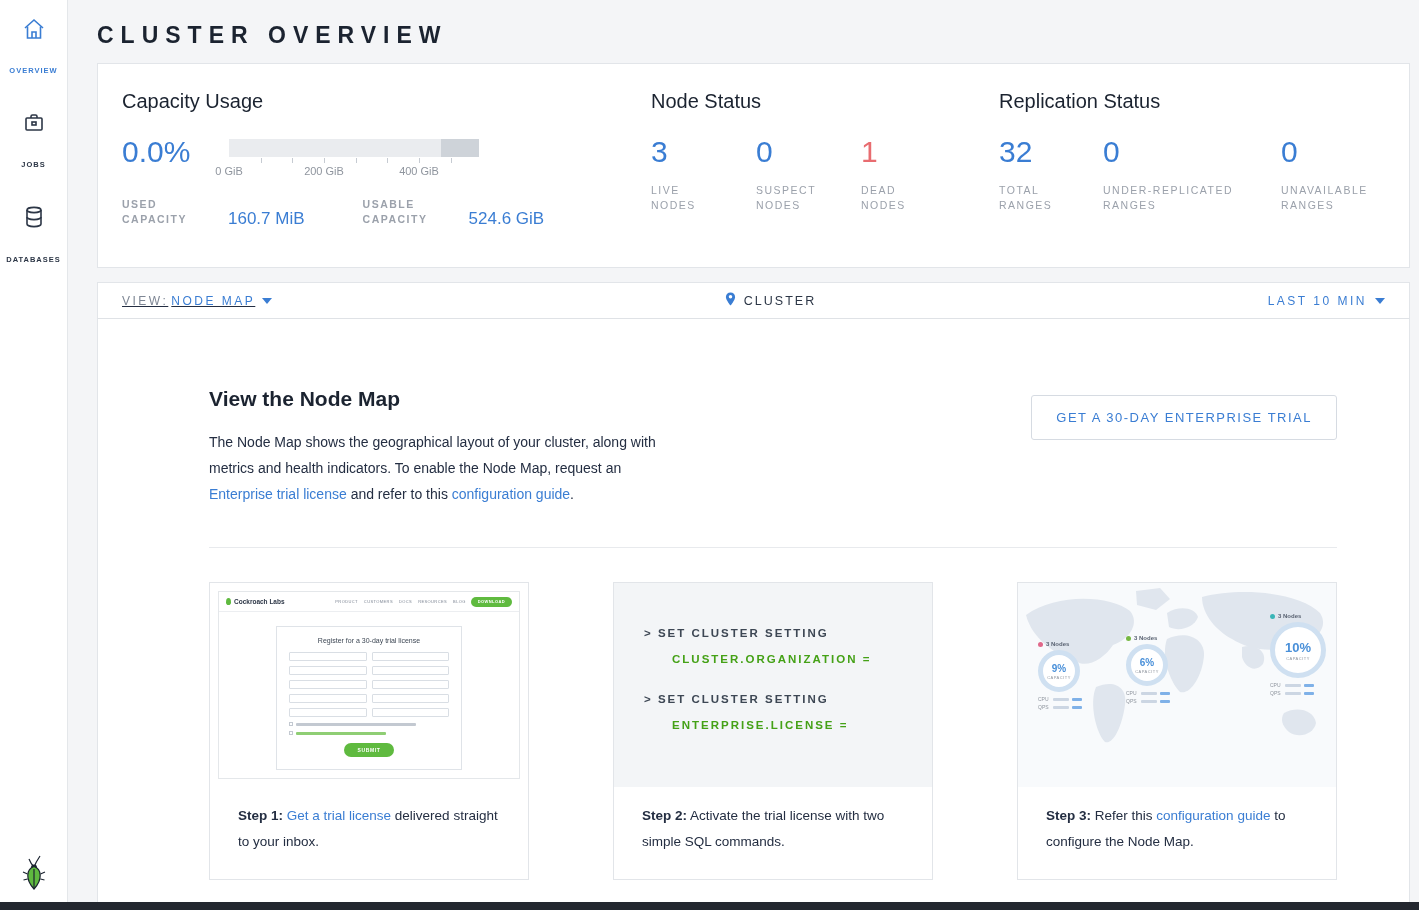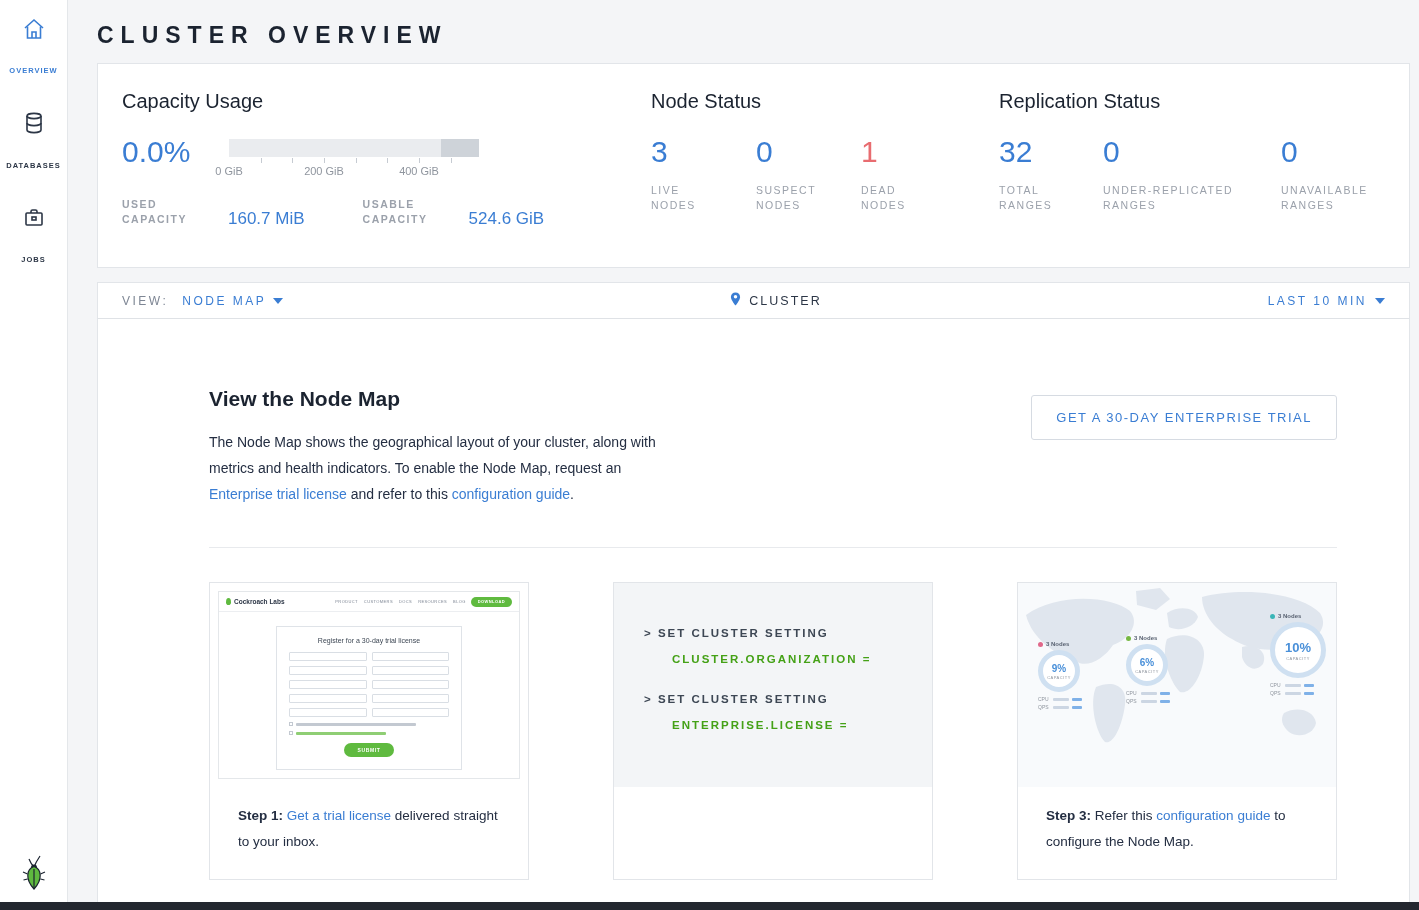--- a/index.html
+++ b/index.html
@@ -47,21 +47,21 @@
   .col-nodes .stat { width:105px; }
   .col-repl .stat-1 { width:104px; }
   .col-repl .stat-2 { width:178px; }
   .col-repl .stat-2 .slabel { max-width:160px; }
   .col-repl .stat-3 .slabel { max-width:100px; }
   .col-nodes .slabel { max-width:62px; }
   .col-repl .stat-1 .slabel { max-width:62px; }
 
   
   .viewbar { margin-top:14px; height:37px; background:#fff; border:1px solid #e2e5e9; border-bottom:1px solid #dfe2e6; display:flex; align-items:center; padding:0 24px; }
-  .vb-left { display:flex; align-items:center; gap:14px; }
+  .vb-left { display:flex; align-items:center; gap:3px;text-decoration:underline; }
   .vb-label { font-size:12px; letter-spacing:2.5px; color:#7e8694; }
   .vb-value { font-size:12px; letter-spacing:2.5px; color:#3a7dd3; cursor:pointer; display:flex; align-items:center; gap:7px; }
   .vb-center { flex:1; display:flex; align-items:center; justify-content:center; gap:7px; font-size:12.5px; letter-spacing:2px; color:#2c3646; }
   .vb-right { display:flex; align-items:center; gap:8px; font-size:12px; letter-spacing:2.5px; color:#3a7dd3; cursor:pointer; }
   .caret { width:0; height:0; border-left:5px solid transparent; border-right:5px solid transparent; border-top:6px solid #3a7dd3; display:inline-block; }
 
   
   .panel { background:#fff; border:1px solid #e2e5e9; border-top:none; min-height:592px; padding:68px 72px 0 111px; }
   .panel-head { display:flex; justify-content:space-between; align-items:flex-start; }
   .nm-title { font-size:21px; font-weight:bold; color:#1b2330; }
@@ -129,37 +129,37 @@
       <svg width="24" height="22" viewBox="0 0 24 22" fill="none" stroke-width="1.6">
         <path d="M3 10 L12 2 L21 10"></path>
           <path d="M5.5 8.5 V20 H18.5 V8.5"></path>
           <path d="M10 20 V14 H14 V20"></path>
       </svg>
     </span>
     <span class="lbl">OVERVIEW</span>
   </div>
   <div class="side-item">
     <span>
+      <svg width="24" height="23" viewBox="0 0 24 23" fill="none" stroke-width="1.6">
+        <rect x="4" y="7" width="16" height="12" rx="1"></rect>
+        <path d="M9 7 V5.5 A1.5 1.5 0 0 1 10.5 4 h3 A1.5 1.5 0 0 1 15 5.5 V7"></path>
+        <rect x="10" y="11" width="4" height="3"></rect>
+      </svg>
+    </span>
+    <span class="lbl">JOBS</span>
+  </div>
+  <div class="side-item">
+    <span>
       <svg width="24" height="24" viewBox="0 0 24 24" fill="none" stroke-width="1.6">
         <ellipse cx="12" cy="5" rx="7" ry="2.6"></ellipse>
         <path d="M5 5 V19 a7 2.6 0 0 0 14 0 V5"></path>
         <path d="M5 12 a7 2.6 0 0 0 14 0"></path>
       </svg>
     </span>
     <span class="lbl">DATABASES</span>
-  </div>
-  <div class="side-item">
-    <span>
-      <svg width="24" height="23" viewBox="0 0 24 23" fill="none" stroke-width="1.6">
-        <rect x="4" y="7" width="16" height="12" rx="1"></rect>
-        <path d="M9 7 V5.5 A1.5 1.5 0 0 1 10.5 4 h3 A1.5 1.5 0 0 1 15 5.5 V7"></path>
-        <rect x="10" y="11" width="4" height="3"></rect>
-      </svg>
-    </span>
-    <span class="lbl">JOBS</span>
   </div>
   <div class="side-logo">
     <svg width="28" height="38" viewBox="0 0 28 38">
       <path d="M9 5 Q11 10 14 13 M20 2 Q16 8 14 13" stroke="#1b2330" stroke-width="1.2" fill="none"></path>
       <circle cx="14" cy="13.5" r="3" fill="#1b2330"></circle>
       <path d="M14 12.5 C6.5 15, 5 25, 14 35 C23 25, 21.5 15, 14 12.5 Z" fill="#5fba3f" stroke="#1b2330" stroke-width="1.2"></path>
       <path d="M14 15 V34" stroke="#1b2330" stroke-width="1.2"></path>
       <path d="M7.5 20 L3 18 M7.5 25 L3.5 26 M20.5 20 L25 18 M20.5 25 L24.5 26" stroke="#1b2330" stroke-width="1.1"></path>
     </svg>
   </div>
@@ -333,20 +333,24 @@
       </div>
 
       <div class="step-card">
         <div class="card-visual code-visual">
           <div class="code-line">&gt; SET CLUSTER SETTING</div>
           <div class="code-arg">CLUSTER.ORGANIZATION =</div>
           <div class="code-gap"></div>
           <div class="code-line">&gt; SET CLUSTER SETTING</div>
           <div class="code-arg">ENTERPRISE.LICENSE =</div>
         </div>
+        <div class="card-caption">
+          <b>Step 2:</b>
+          <span>Activate the trial license with two simple SQL commands.</span>
+        </div>
       </div>
 
       <div class="step-card">
         <div class="card-visual map-visual">
           <svg class="map-svg" viewBox="0 0 318 203">
             <g fill="#e0e6ee">
               <path d="M118 8 L142 5 L152 16 L138 27 L119 22 Z"></path>
               <path d="M8 32 C 38 10, 92 12, 112 28 C 122 40, 112 56, 95 62 C 86 76, 68 86, 58 78 C 38 72, 14 56, 8 32 Z"></path>
               <path d="M78 104 C 96 96, 110 104, 107 122 C 104 144, 95 162, 87 159 C 78 150, 71 120, 78 104 Z"></path>
               <path d="M149 30 C 162 22, 177 25, 180 34 C 176 45, 161 49, 151 44 Z"></path>

